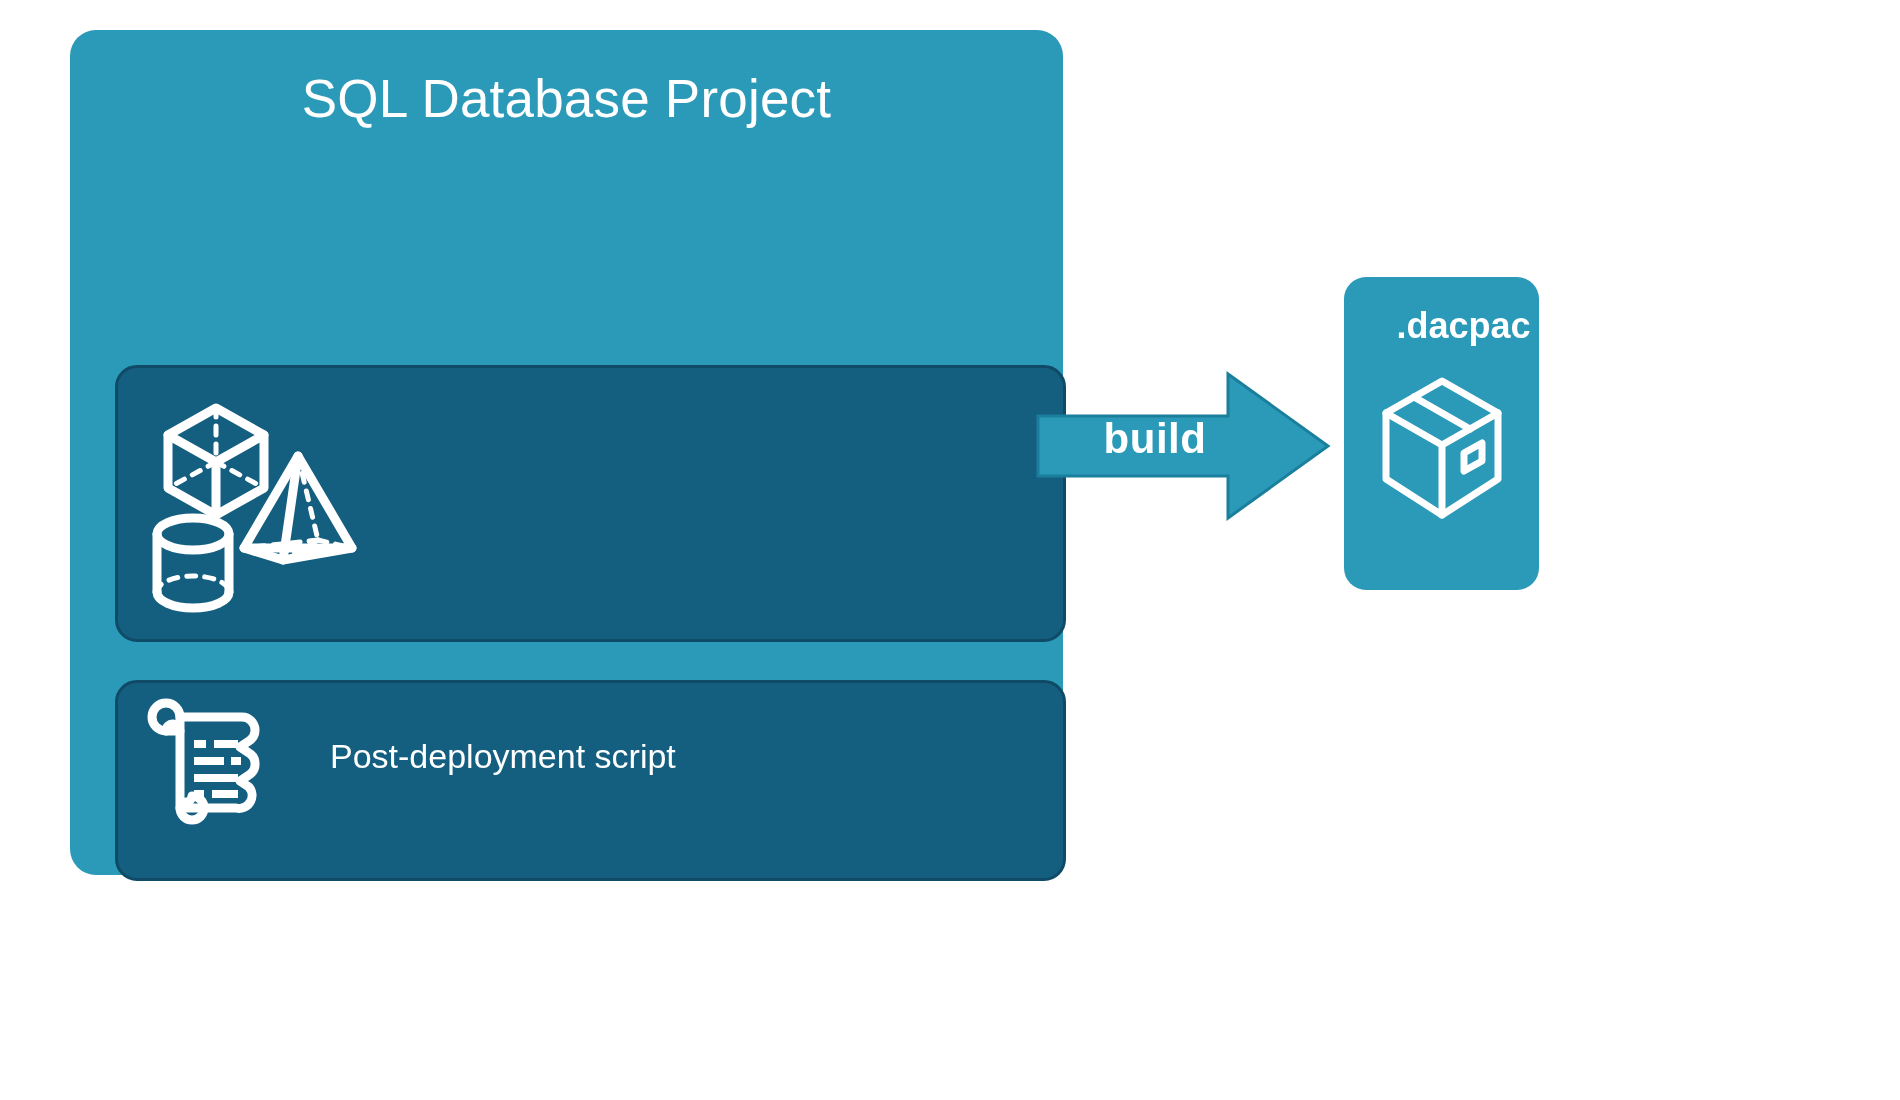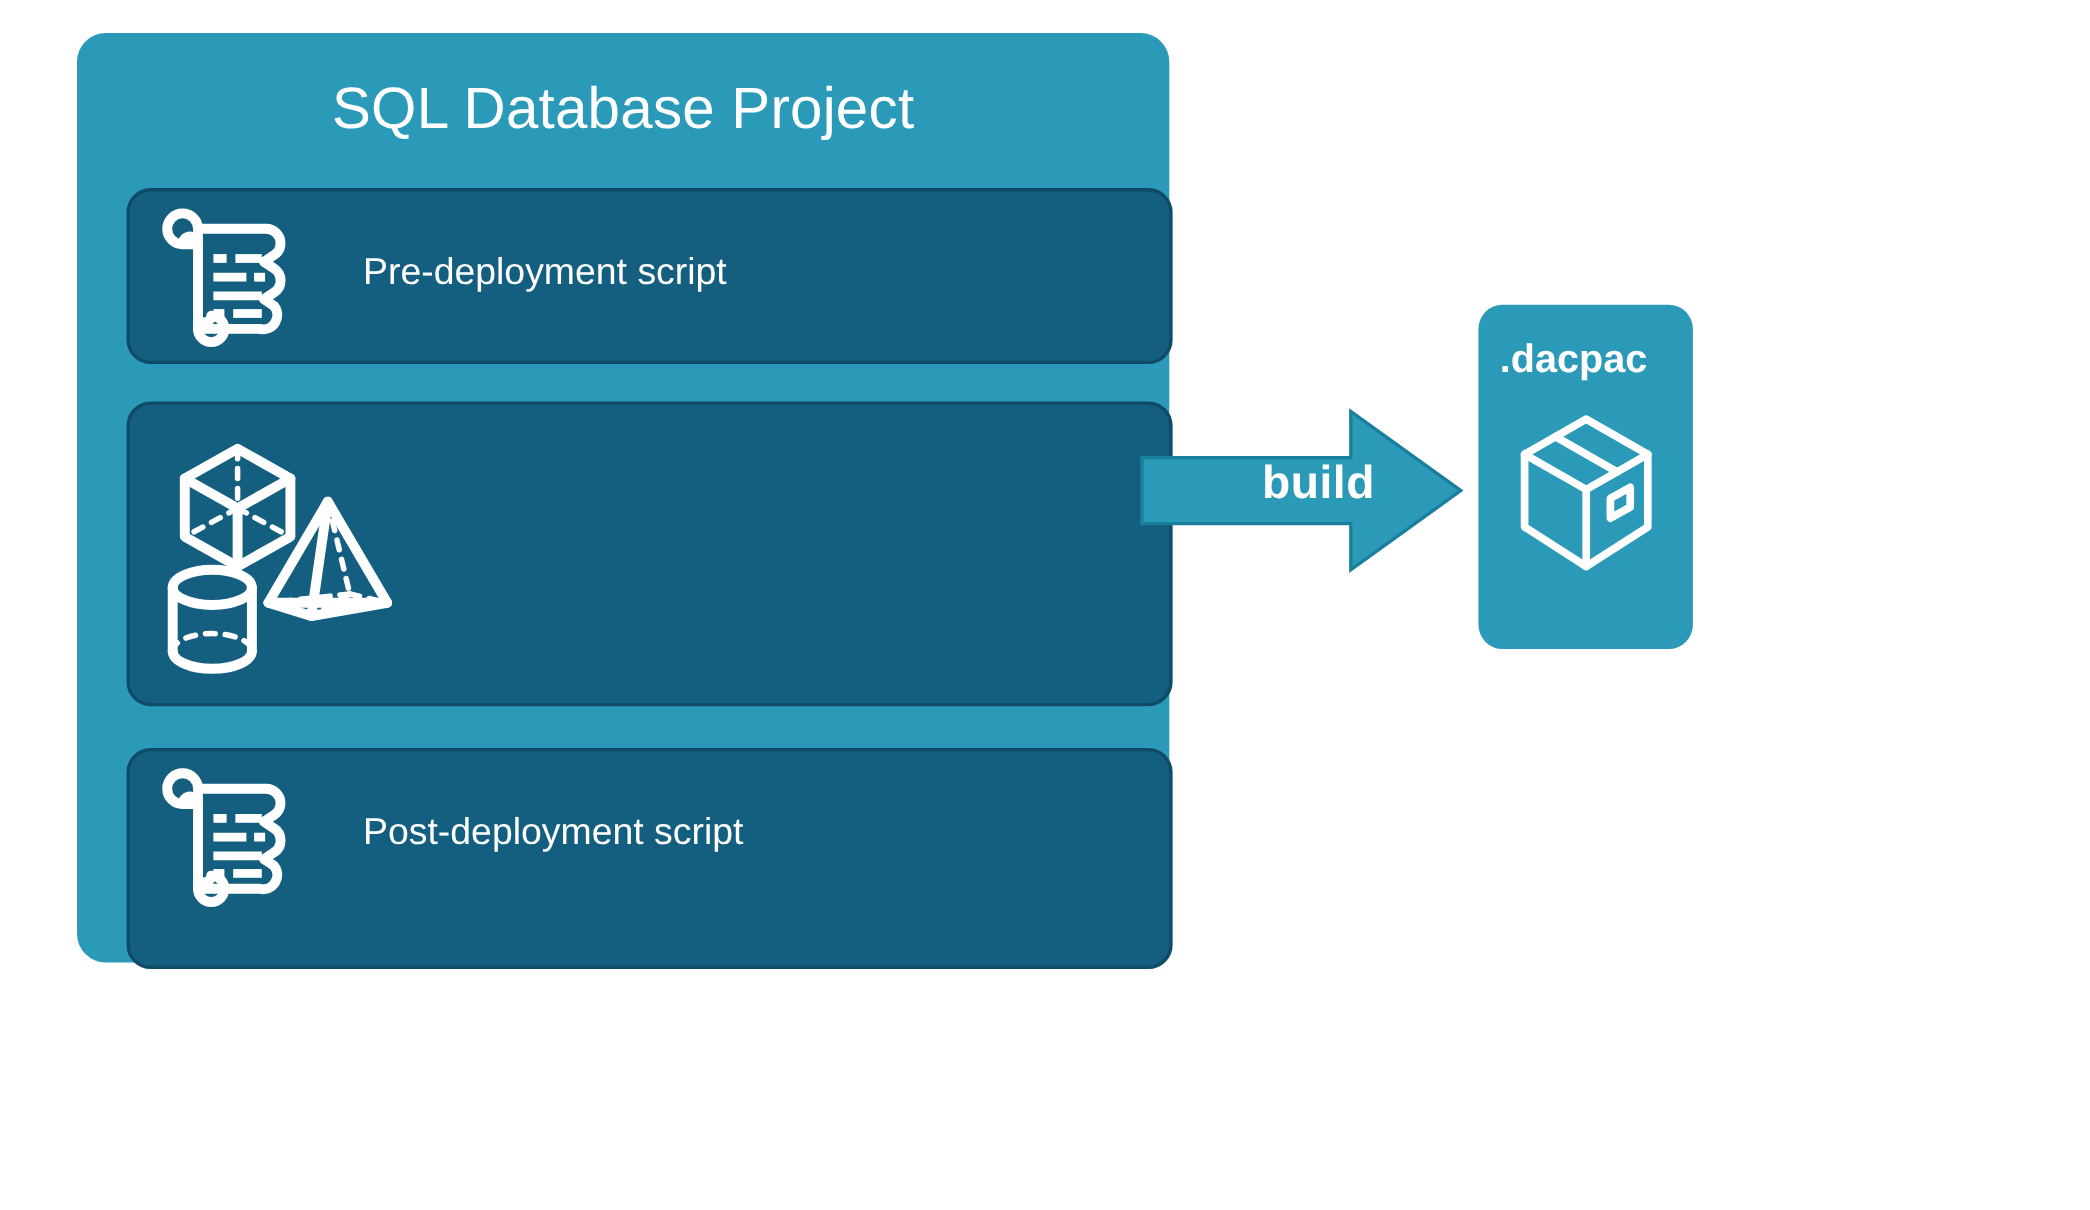--- a/index.html
+++ b/index.html
@@ -86,21 +86,21 @@
     left: 1038px;
     top: 372px;
     width: 292px;
     height: 148px;
   }
   .build-arrow-label {
     position: absolute;
     left: 1060px;
     top: 415px;
     width: 190px;
-    text-align: right;
+    text-align: center;
     color: #ffffff;
     font-size: 42px;
     font-weight: bold;
     letter-spacing: 0.5px;
     white-space: nowrap;
     pointer-events: none;
   }
 
   
   .dacpac-card {
@@ -116,64 +116,40 @@
   .dacpac-title {
     position: absolute;
     left: 0;
     top: 28px;
     width: 173px;
     text-align: center;
     color: #ffffff;
     font-size: 36px;
     font-weight: bold;
     white-space: nowrap;
+    padding-left: 33px;
   }
   .dacpac-icon-slot {
     position: absolute;
     left: 28px;
     top: 92px;
     width: 140px;
     height: 160px;
   }
   svg { display: block; overflow: visible; }
 </style>
 </head>
 <body>
 
 <div id="stage">
 
   <div class="project-card">
 
     <div class="project-title">SQL Database Project</div>
 
-    <div class="panel panel-pre">
-      <span class="icon-slot icon-scroll-slot">
-        <svg width="125" height="122" viewBox="0 0 125 122">
-
-          <path d="M34 16 H96 a13 13 0 0 1 13 13 a13 13 0 0 1 -6 11 l-9 6 l9 6 a13 13 0 0 1 0 22 l-9 6 l9 6
-                   a13 13 0 0 1 -13 21 H34 Z" fill="none" stroke="#ffffff" stroke-width="9" stroke-linejoin="round" stroke-linecap="round"></path>
-
-          <path d="M34 16 a14 14 0 1 0 -14 14 a7 7 0 0 1 7 -7 a4 4 0 0 1 4 4" fill="none" stroke="#ffffff" stroke-width="9" stroke-linejoin="round" stroke-linecap="round"></path>
-          <path d="M20 30 H34" fill="none" stroke="#ffffff" stroke-width="9" stroke-linecap="round"></path>
-
-          <path d="M34 107 a12 12 0 1 0 12 -12 a6 6 0 0 1 -6 6" fill="none" stroke="#ffffff" stroke-width="9" stroke-linejoin="round" stroke-linecap="round"></path>
-
-          <g stroke="#ffffff" stroke-width="8" stroke-linecap="butt">
-            <line x1="48" y1="43" x2="60" y2="43"></line>
-            <line x1="68" y1="43" x2="92" y2="43"></line>
-            <line x1="48" y1="60" x2="78" y2="60"></line>
-            <line x1="85" y1="60" x2="95" y2="60"></line>
-            <line x1="48" y1="77" x2="92" y2="77"></line>
-            <line x1="48" y1="93" x2="58" y2="93"></line>
-            <line x1="66" y1="93" x2="92" y2="93"></line>
-          </g>
-        </svg>
-      </span>
-      <div class="panel-label">Pre-deployment script</div>
-    </div>
 
     <div class="panel panel-obj">
       <span class="icon-slot icon-shapes-slot">
         <svg width="260" height="240" viewBox="0 0 260 240">
 
           <g fill="none" stroke="#ffffff" stroke-width="9" stroke-linejoin="round" stroke-linecap="round">
             <path d="M30 47 L78 20 L126 47 L126 100 L78 127 L30 100 Z"></path>
             <path d="M30 47 L78 74 L126 47"></path>
             <path d="M78 74 L78 127"></path>
           </g>

